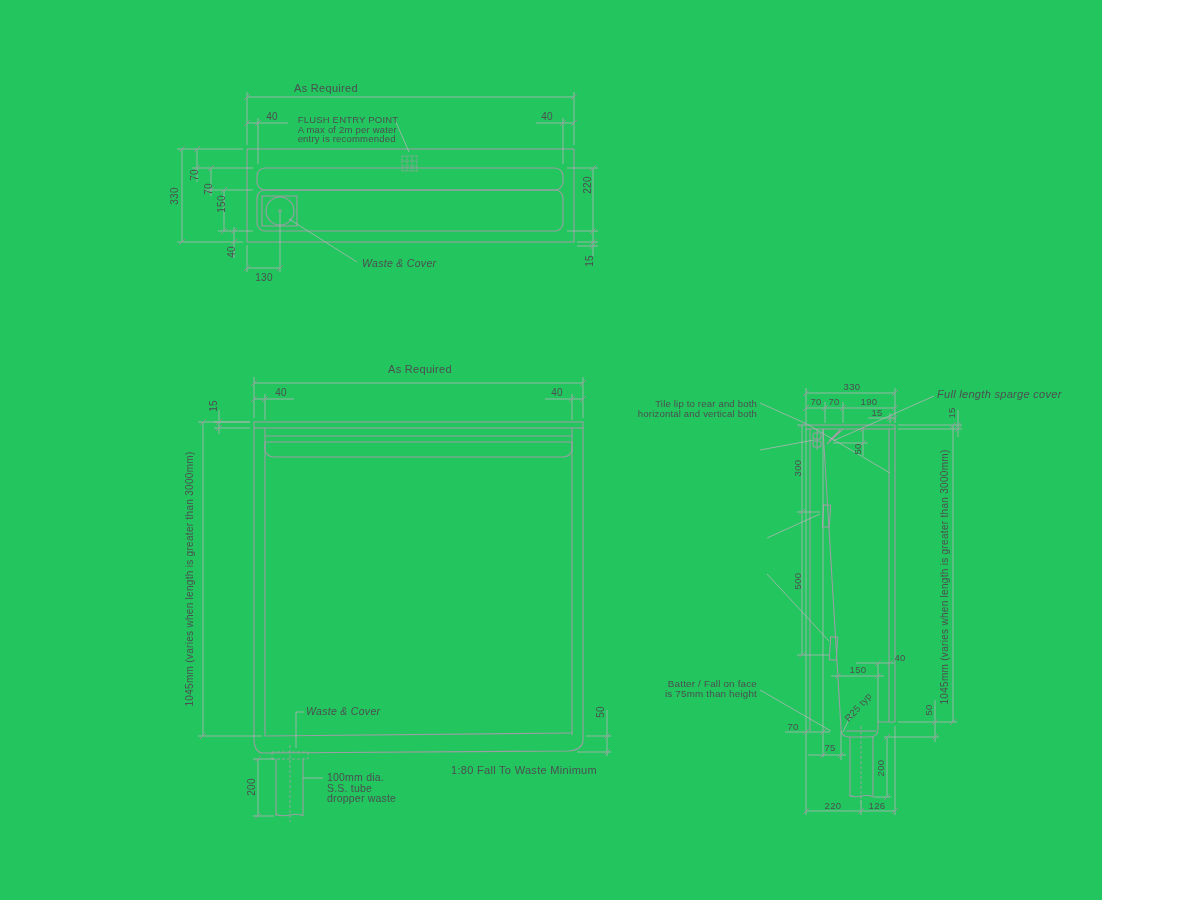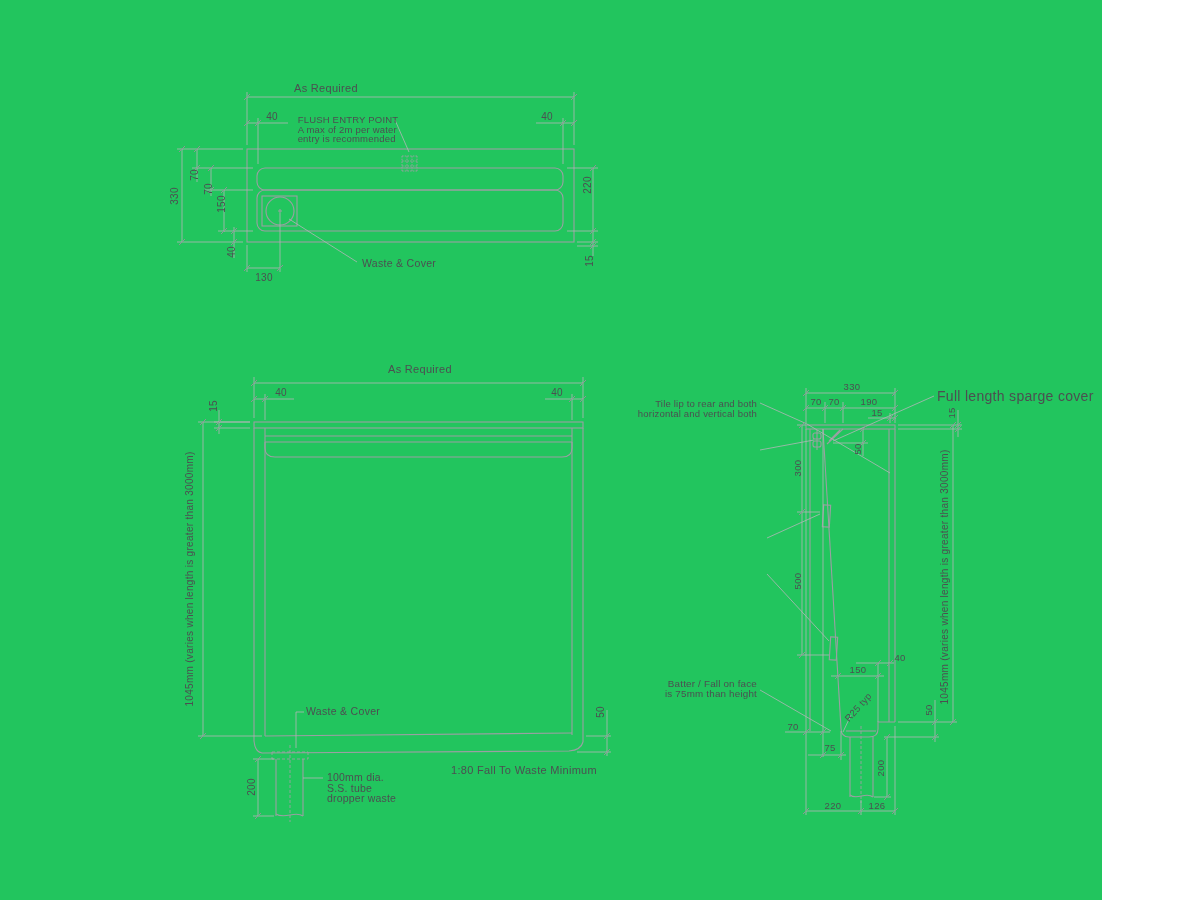--- a/index.html
+++ b/index.html
@@ -5,21 +5,21 @@
   html,body{margin:0;padding:0;background:#ffffff;}
   .stage{position:relative;width:1102px;height:900px;background:#22c55e;overflow:hidden;
          font-family:"Liberation Sans",sans-serif;color:#4c4f51;}
   svg{position:absolute;left:0;top:0;}
   .lbl{position:absolute;transform:translate(-50%,-50%);white-space:nowrap;
        font-size:10px;letter-spacing:.3px;color:#4c4f51;}
   .big{font-size:11px;}
   .sm{font-size:9.5px;}
   .rot{transform:translate(-50%,-50%) rotate(-90deg);}
   .r45{transform:translate(-50%,-50%) rotate(-48deg);}
-  .lab-l{position:absolute;white-space:nowrap;font-size:10.5px;letter-spacing:.3px;}
+  .lab-l{position:absolute;white-space:nowrap;font-size:10.5px;letter-spacing:.3px;font-style:italic;}
   .block{position:absolute;font-size:9.5px;line-height:9.6px;letter-spacing:.2px;}
   .t-r{text-align:right;}
   .t-c{text-align:left;transform:translate(-50%,0);}
   .block span{display:block;}
 </style>
 </head>
 <body>
 
 <div class="stage">
 
@@ -234,21 +234,21 @@
 </div>
 <span class="lbl rot" style="left:600px;top:712px;">50</span>
 <span class="lbl big" style="left:524px;top:770px;">1:80 Fall To Waste Minimum</span>
 
 <span class="lbl sm" style="left:852px;top:386px;">330</span>
 <span class="lbl sm" style="left:816px;top:401px;">70</span>
 <span class="lbl sm" style="left:834px;top:401px;">70</span>
 <span class="lbl sm" style="left:869px;top:401px;">190</span>
 <span class="lbl sm" style="left:877px;top:412px;">15</span>
 <span class="lbl sm rot" style="left:951px;top:413px;">15</span>
-<span class="lab-l" style="left:937px;top:388px;font-size:14px;">Full length sparge cover</span>
+<span class="lab-l" style="left:937px;top:388px;font-size:11px;">Full length sparge cover</span>
 <div class="block t-r" style="left:577px;top:399px;width:180px;">
   <span>Tile lip to rear and both</span>
   <span>horizontal and vertical both</span>
 </div>
 <span class="lbl sm rot" style="left:797px;top:468px;">300</span>
 <span class="lbl sm rot" style="left:857px;top:449px;">50</span>
 <span class="lbl sm rot" style="left:797px;top:581px;">500</span>
 <div class="block t-r" style="left:577px;top:679px;width:180px;font-size:9.8px;line-height:10.4px;">
   <span>Batter / Fall on face</span>
   <span>is 75mm than height</span>

